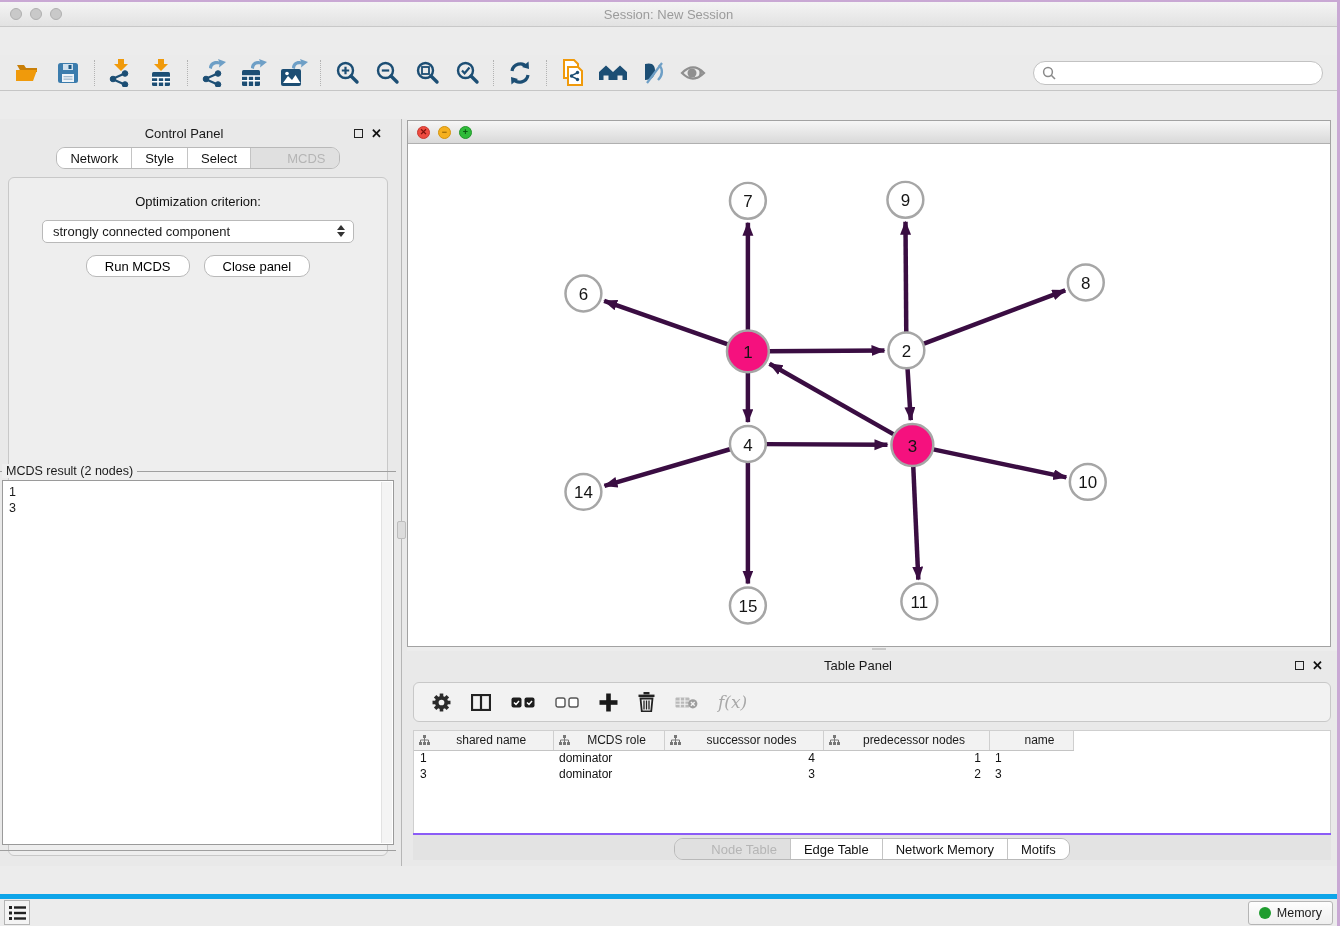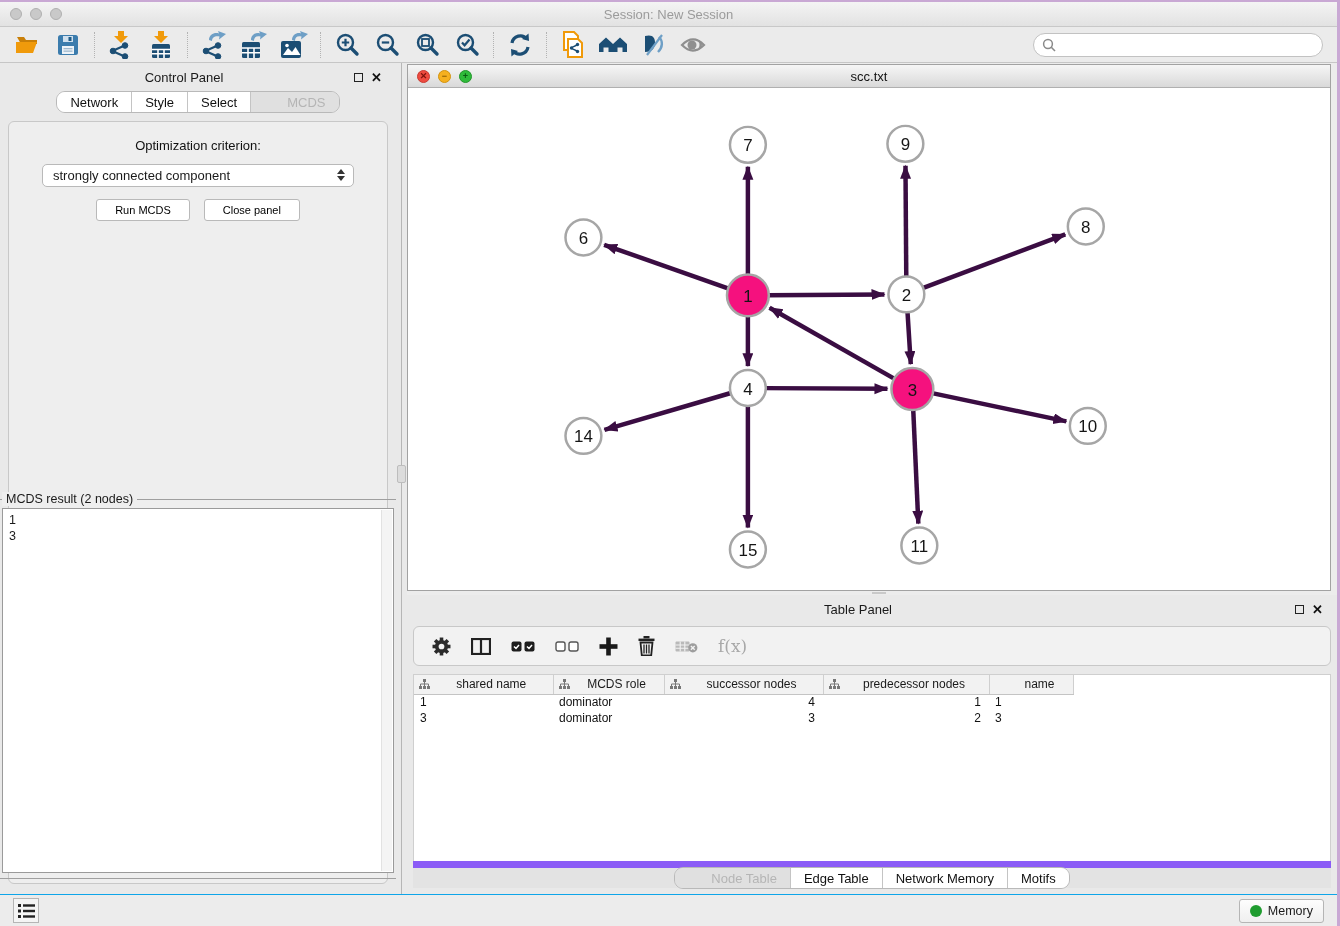--- a/index.html
+++ b/index.html
@@ -5,21 +5,21 @@
   * { margin:0; padding:0; box-sizing:border-box; }
   html,body { width:1340px; height:926px; overflow:hidden; }
   body {
     font-family:"Liberation Sans", sans-serif;
     background:#c9a8d4;
     color:#1a1a1a;
     position:relative;
   }
   .app {
     position:absolute; top:2px; left:0; width:1337px; height:924px;
-    background:#ececec; display:flex; flex-direction:column;
+    background:#ececec; display:flex; flex-direction:column;gap:28px;
   }
   
   .titlebar {
     height:25px; flex:0 0 25px;
     background:linear-gradient(#f4f4f4,#e2e2e2);
     border-bottom:1px solid #c8c8c8;
     display:flex; align-items:center; position:relative;
   }
   .traffic-gray { display:flex; gap:8px; margin-left:10px; }
   .traffic-gray span { width:12px; height:12px; border-radius:50%; background:#c9c9c9; border:1px solid #b0b0b0; }
@@ -69,22 +69,22 @@
   .cp-select {
     width:312px; height:23px; background:#fff; border:1px solid #b9b9b9; border-radius:5px;
     display:flex; align-items:center; padding:0 10px; font-size:13px; position:relative; margin-bottom:12px;
   }
   .cp-select .chevrons { position:absolute; right:8px; top:4px; display:flex; flex-direction:column; gap:2px; }
   .chevrons i { width:0; height:0; border-left:4px solid transparent; border-right:4px solid transparent; }
   .chevrons i.up { border-bottom:5px solid #333; }
   .chevrons i.down { border-top:5px solid #333; }
   .cp-buttons { display:flex; gap:14px; }
   .cp-btn {
-    background:#fff; border:1px solid #b9b9b9; border-radius:3px; height:22px;
-    font-size:11px; padding:0 18px; font-family:"Liberation Sans",sans-serif;
+    background:#fff; border:1px solid #b9b9b9; border-radius:10px; height:22px;
+    font-size:13px; padding:0 18px; font-family:"Liberation Sans",sans-serif;
   }
   .cp-fieldset {
     margin-top:auto; width:404px; height:380px; margin-bottom:4px;
     border:1px solid #9f9f9f; position:relative; padding:8px 5px 5px 5px;
   }
   .cp-fieldset .legend {
     position:absolute; top:-8px; left:5px; background:#eee; padding:0 4px; font-size:12.5px;
   }
   .mcds-list {
     width:100%; height:100%; background:#fff; border:1px solid #9a9a9a; position:relative;
@@ -118,40 +118,40 @@
   .net-canvas svg { position:absolute; inset:0; }
   .net-split { height:4px; flex:0 0 4px; position:relative; }
   .net-split i { position:absolute; left:50%; top:1px; width:14px; height:2px; background:#c9c9c9; }
   
   .tpanel { flex:1; display:flex; flex-direction:column; background:#e9e9e9; min-height:0; }
   .tp-toolbar {
     height:40px; flex:0 0 40px; margin:3px 6px 6px 6px; background:#f2f2f2;
     border:1px solid #c8c8c8; border-radius:6px; display:flex; align-items:center; gap:20px; padding:0 18px;
   }
   .tp-ico { display:flex; align-items:center; justify-content:center; }
-  .fx { font-family:"DejaVu Serif", serif; color:#a8a8a8; font-size:17px; }
+  .fx { font-family:"DejaVu Serif", serif; font-style:italic; color:#a8a8a8; font-size:17px; }
   .tp-tablewrap { flex:1; margin:2px 6px 0 6px; background:#fff; border:1px solid #cfcfcf; border-bottom:none; overflow:hidden; display:flex; flex-direction:column; }
   table.datatable { border-collapse:collapse; table-layout:fixed; width:100%; font-size:12px; }
   table.datatable th {
     background:#f2f2f2; border-right:1px solid #cfcfcf; border-bottom:1px solid #c4c4c4;
     height:19px; font-weight:normal; position:relative; text-align:center; padding:0 4px 0 20px;
   }
   table.datatable th.filler { background:#fff; border-right:none; border-bottom:none; }
   table.datatable td { height:16px; padding:0 8px 0 6px; color:#111; }
   td.num { text-align:right; }
   .hier-ico { position:absolute; left:5px; top:4px; }
   .tp-footer {
-    height:27px; flex:0 0 27px; background:#e3e3e3; border-top:7px solid #8b5cf6;
-    display:flex; justify-content:center; align-items:center; margin:0 6px;
+    height:27px; flex:0 0 27px; background:#e3e3e3; border-top:2px solid #8b5cf6;
+    display:flex; justify-content:center; align-items:flex-end; margin:0 6px;
   }
   .tp-pad { height:6px; flex:0 0 6px; }
   
   .statusbar {
-    height:32px; flex:0 0 32px; background:#ececec; border-top:1px solid #0ea5e9;
-    display:flex; align-items:center; padding:0 13px;
+    height:32px; flex:0 0 32px; background:#ececec; border-top:5px solid #0ea5e9;
+    display:flex; align-items:center; padding:0 4px;
   }
   .sb-btn {
     width:26px; height:25px; background:#f4f4f4; border:1px solid #b5b5b5;
     display:flex; align-items:center; justify-content:center;
   }
   .sb-spacer { flex:1; }
   .mem-btn {
     height:24px; background:linear-gradient(#fdfdfd,#efefef); border:1px solid #b5b5b5; border-radius:3px;
     display:flex; align-items:center; gap:6px; padding:0 10px; font-size:12.5px;
   }
@@ -364,21 +364,20 @@
 
     <div class="rightcol">
 
       <div class="netwin">
         <div class="net-titlebar">
           <div class="traffic">
             <span class="tl-close">✕</span>
             <span class="tl-min">−</span>
             <span class="tl-max">+</span>
           </div>
-          <div class="net-title">scc.txt</div>
         </div>
         <div class="net-canvas">
           <svg id="graph-svg" width="100%" height="100%" viewBox="0 0 925 502" preserveAspectRatio="xMinYMin meet">
             <defs>
               <marker id="arrowhead" markerUnits="userSpaceOnUse" markerWidth="15" markerHeight="12" refX="13" refY="5.5" orient="auto">
                 <path id="arrowhead-path" d="M0,0 L14,5.5 L0,11 Z" fill="#3A0D42"></path>
               </marker>
             </defs>
           <line x1="341.0" y1="189.0" x2="341.0" y2="79.0" stroke="#3A0D42" stroke-width="4.5" marker-end="url(#arrowhead)"></line>
               <line x1="323.1" y1="201.7" x2="196.8" y2="157.3" stroke="#3A0D42" stroke-width="4.5" marker-end="url(#arrowhead)"></line>

